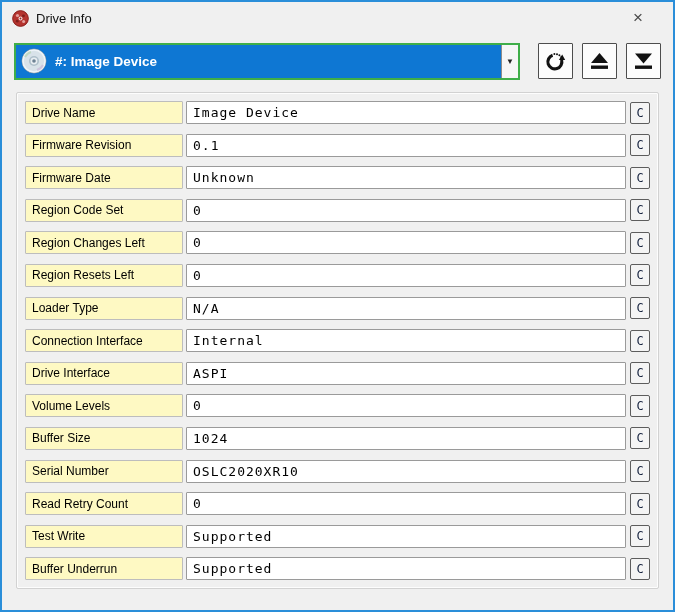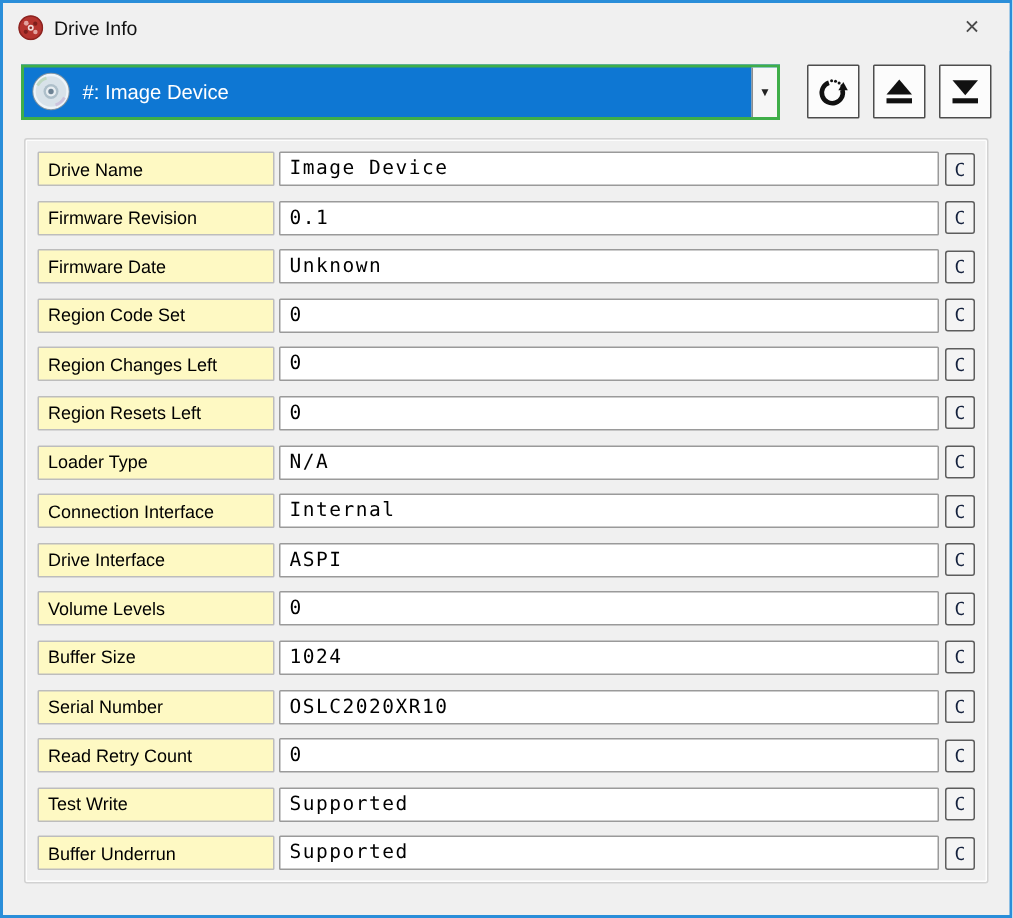--- a/index.html
+++ b/index.html
@@ -22,21 +22,21 @@
     display: flex;
     flex-direction: column;
     overflow: hidden;
   }
   
   .titlebar {
     height: 32px;
     flex: 0 0 32px;
     display: flex;
     align-items: center;
-    padding: 0 8px 0 10px;
+    padding: 0 18px 0 10px;
     background: var(--window-bg);
   }
   .title-icon { width: 17px; height: 17px; margin-right: 7px; flex: 0 0 auto; }
   .title-text { font-size: 13px; color: #111; }
   .title-spacer { flex: 1; }
   .close-btn {
     width: 34px; height: 28px;
     display: flex; align-items: center; justify-content: center;
     font-size: 17px; color: #4a4a4a;
     cursor: default;
@@ -63,20 +63,21 @@
     display: flex;
     align-items: center;
     padding-left: 5px;
     overflow: hidden;
   }
   .combo-disc { width: 26px; height: 26px; margin-right: 8px; flex: 0 0 auto; }
   .combo-text {
     color: #ffffff;
     font-size: 13.5px;
     white-space: nowrap;
+    font-weight: bold;
   }
   .combo-arrow {
     flex: 0 0 17px;
     background: #f6f6f6;
     border-left: 1px solid #8c8c8c;
     display: flex; align-items: center; justify-content: center;
     font-size: 8px; color: #222;
   }
   .tool-btn {
     width: 35px; height: 36px;

